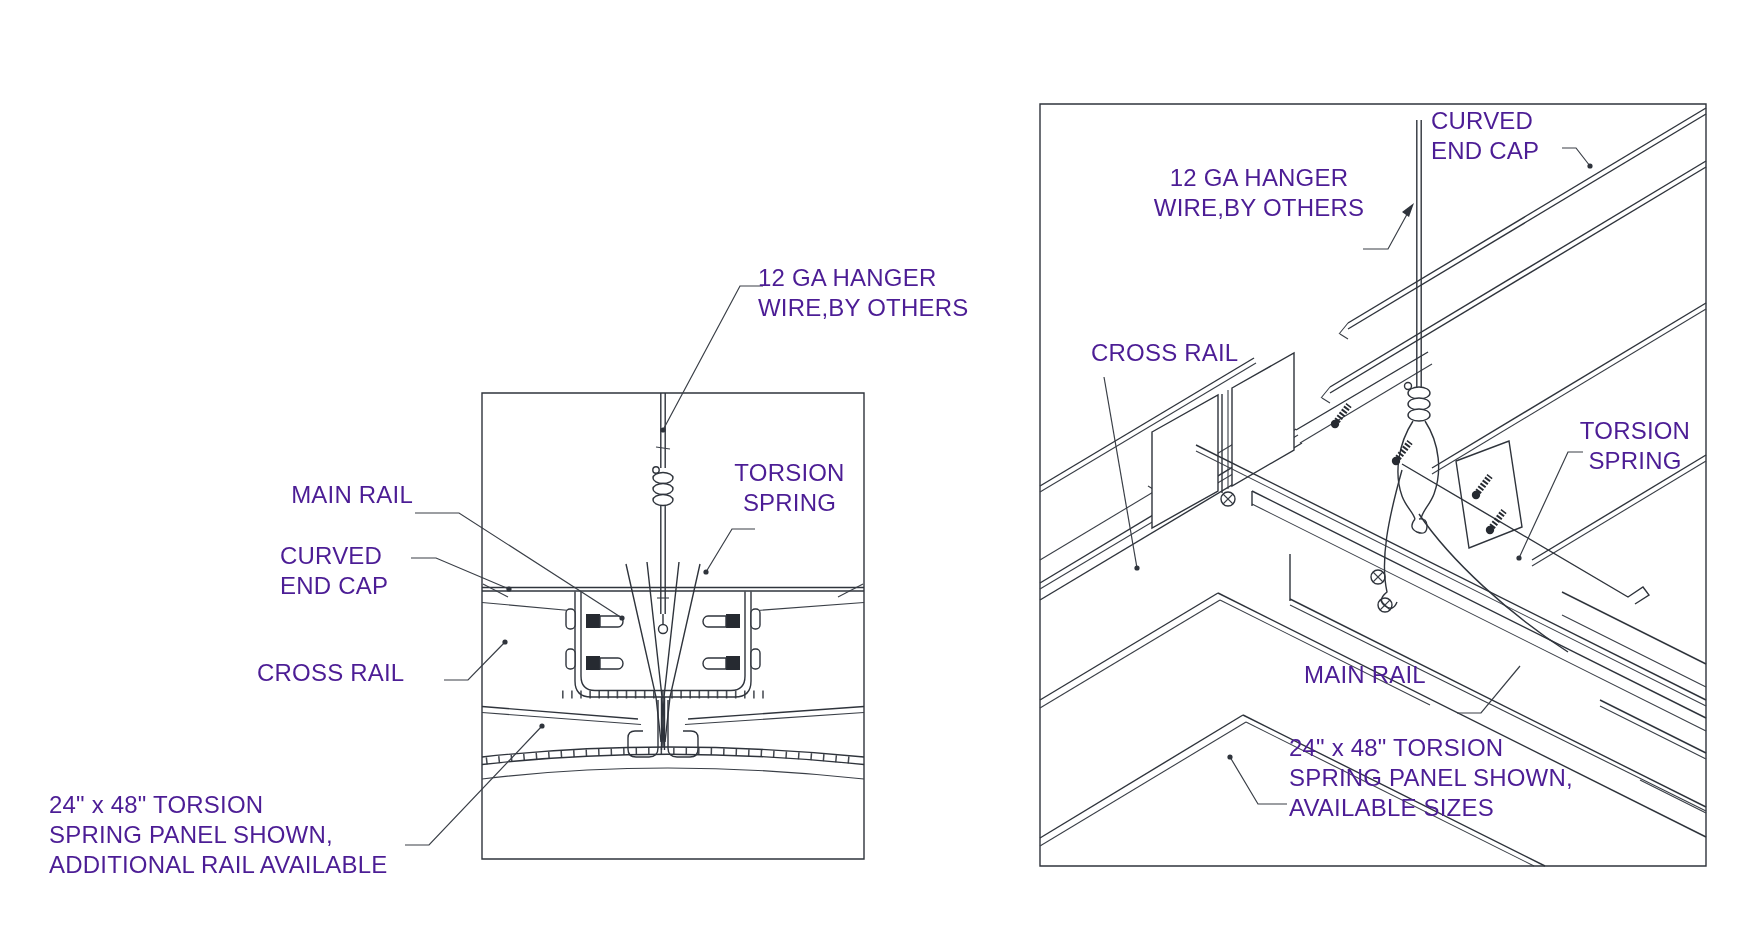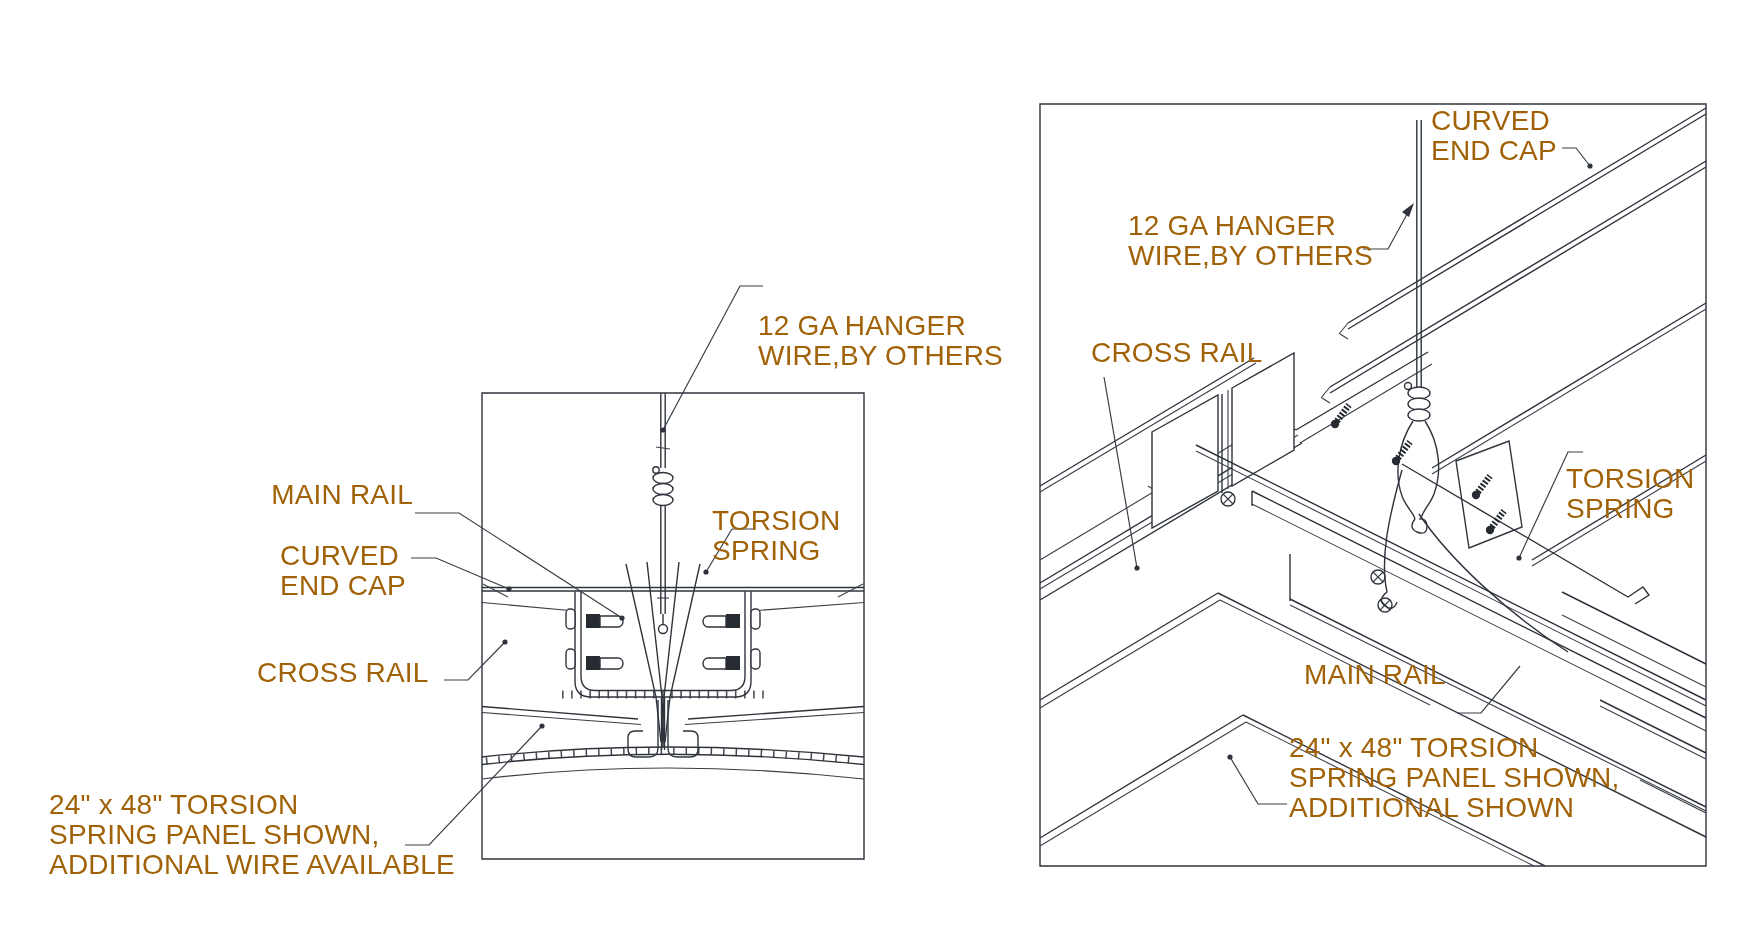--- a/index.html
+++ b/index.html
@@ -6,27 +6,27 @@
   #canvas{
     position:relative;
     width:1747px;height:940px;
     background:#ffffff;
     font-family:"Liberation Sans", sans-serif;
     overflow:hidden;
   }
   #linework{position:absolute;left:0;top:0;width:1747px;height:940px;}
   .label{
     position:absolute;
-    font-size:28px;
+    font-size:24px;
     line-height:30px;
-    color:#a16207;
+    color:#4c1d95;
     white-space:nowrap;
     letter-spacing:0.2px;
   }
-  .center{margin-top:48px;}
+  .center{text-align:center;}
   .right{text-align:right;}
   svg *{vector-effect:non-scaling-stroke;}
   .ln{stroke:#2f343c;stroke-width:1.4;fill:none;}
   .thin{stroke:#3a3f47;stroke-width:1.1;fill:none;}
   .ldr{stroke:#3a3f47;stroke-width:1.2;fill:none;}
   .dot{fill:#2f343c;stroke:none;}
   .solid{fill:#262a31;stroke:none;}
   .wht{fill:#ffffff;stroke:#2f343c;stroke-width:1.4;}
 </style>
 </head>
@@ -272,21 +272,21 @@
   <div>END CAP</div>
 </div>
 
 <div class="label" style="left:257px;top:658px">
   <div>CROSS RAIL</div>
 </div>
 
 <div class="label" style="left:49px;top:790px">
   <div>24" x 48" TORSION</div>
   <div>SPRING PANEL SHOWN,</div>
-  <div>ADDITIONAL WIRE AVAILABLE</div>
+  <div>ADDITIONAL RAIL AVAILABLE</div>
 </div>
 
 <div class="label center" style="left:1128px;top:163px;width:262px">
   <div>12 GA HANGER</div>
   <div>WIRE,BY OTHERS</div>
 </div>
 
 <div class="label" style="left:1431px;top:106px">
   <div>CURVED</div>
   <div>END CAP</div>
@@ -301,16 +301,16 @@
   <div>SPRING</div>
 </div>
 
 <div class="label" style="left:1304px;top:660px">
   <div>MAIN RAIL</div>
 </div>
 
 <div class="label" style="left:1289px;top:733px">
   <div>24" x 48" TORSION</div>
   <div>SPRING PANEL SHOWN,</div>
-  <div>ADDITIONAL SHOWN</div>
+  <div>AVAILABLE SIZES</div>
 </div>
 
 </div>
 
 </body></html>

